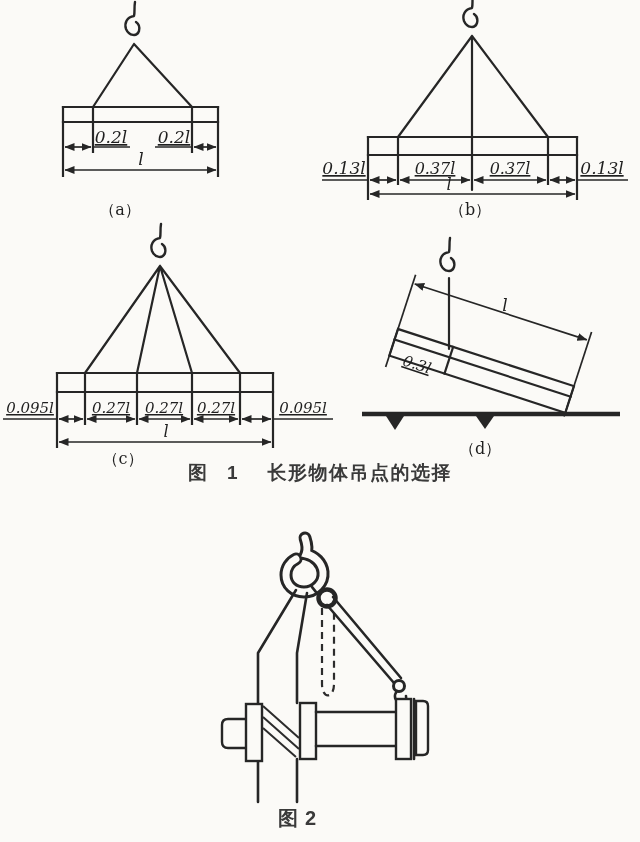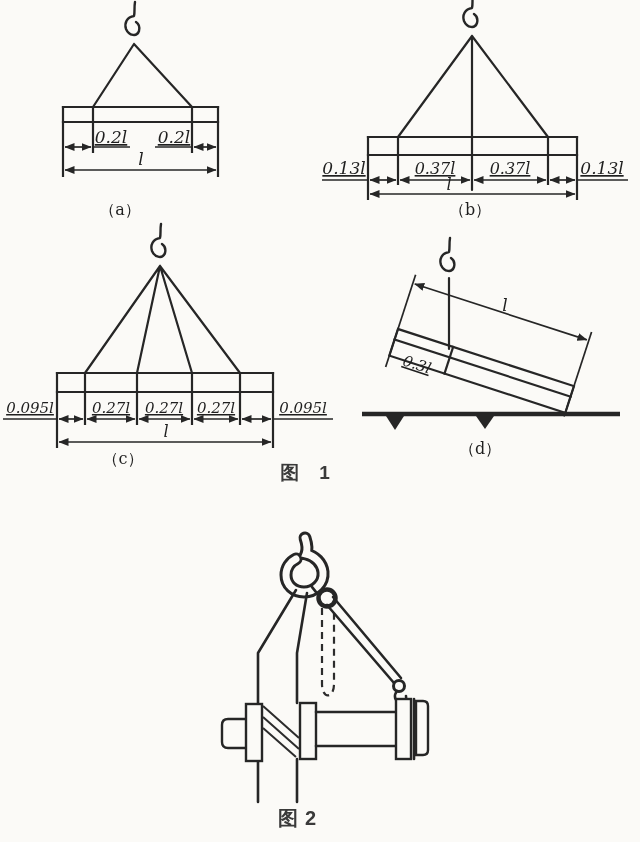--- a/index.html
+++ b/index.html
@@ -165,20 +165,21 @@
     <line class="f2" x1="414" y1="699" x2="414" y2="759"></line>
     <path class="f2f" d="M 416,701 L 423,701 Q 428,701 428,706 L 428,750 Q 428,755 423,755 L 416,755 Z"></path>
 
     <path class="hatch" d="M 263,706 L 299,738 M 263,717 L 299,749 M 263,728 L 296,757"></path>
   </g>
 </svg>
 
 <div class="caption cap1">
   <span>图</span>
   <span class="num">1</span>
+  <span class="cap-title">长形物体吊点的选择</span>
 </div>
 
 <div class="caption cap2">
   <span>图</span>
   <span class="num">2</span>
 </div>
 
 </div>
 
 </body></html>

